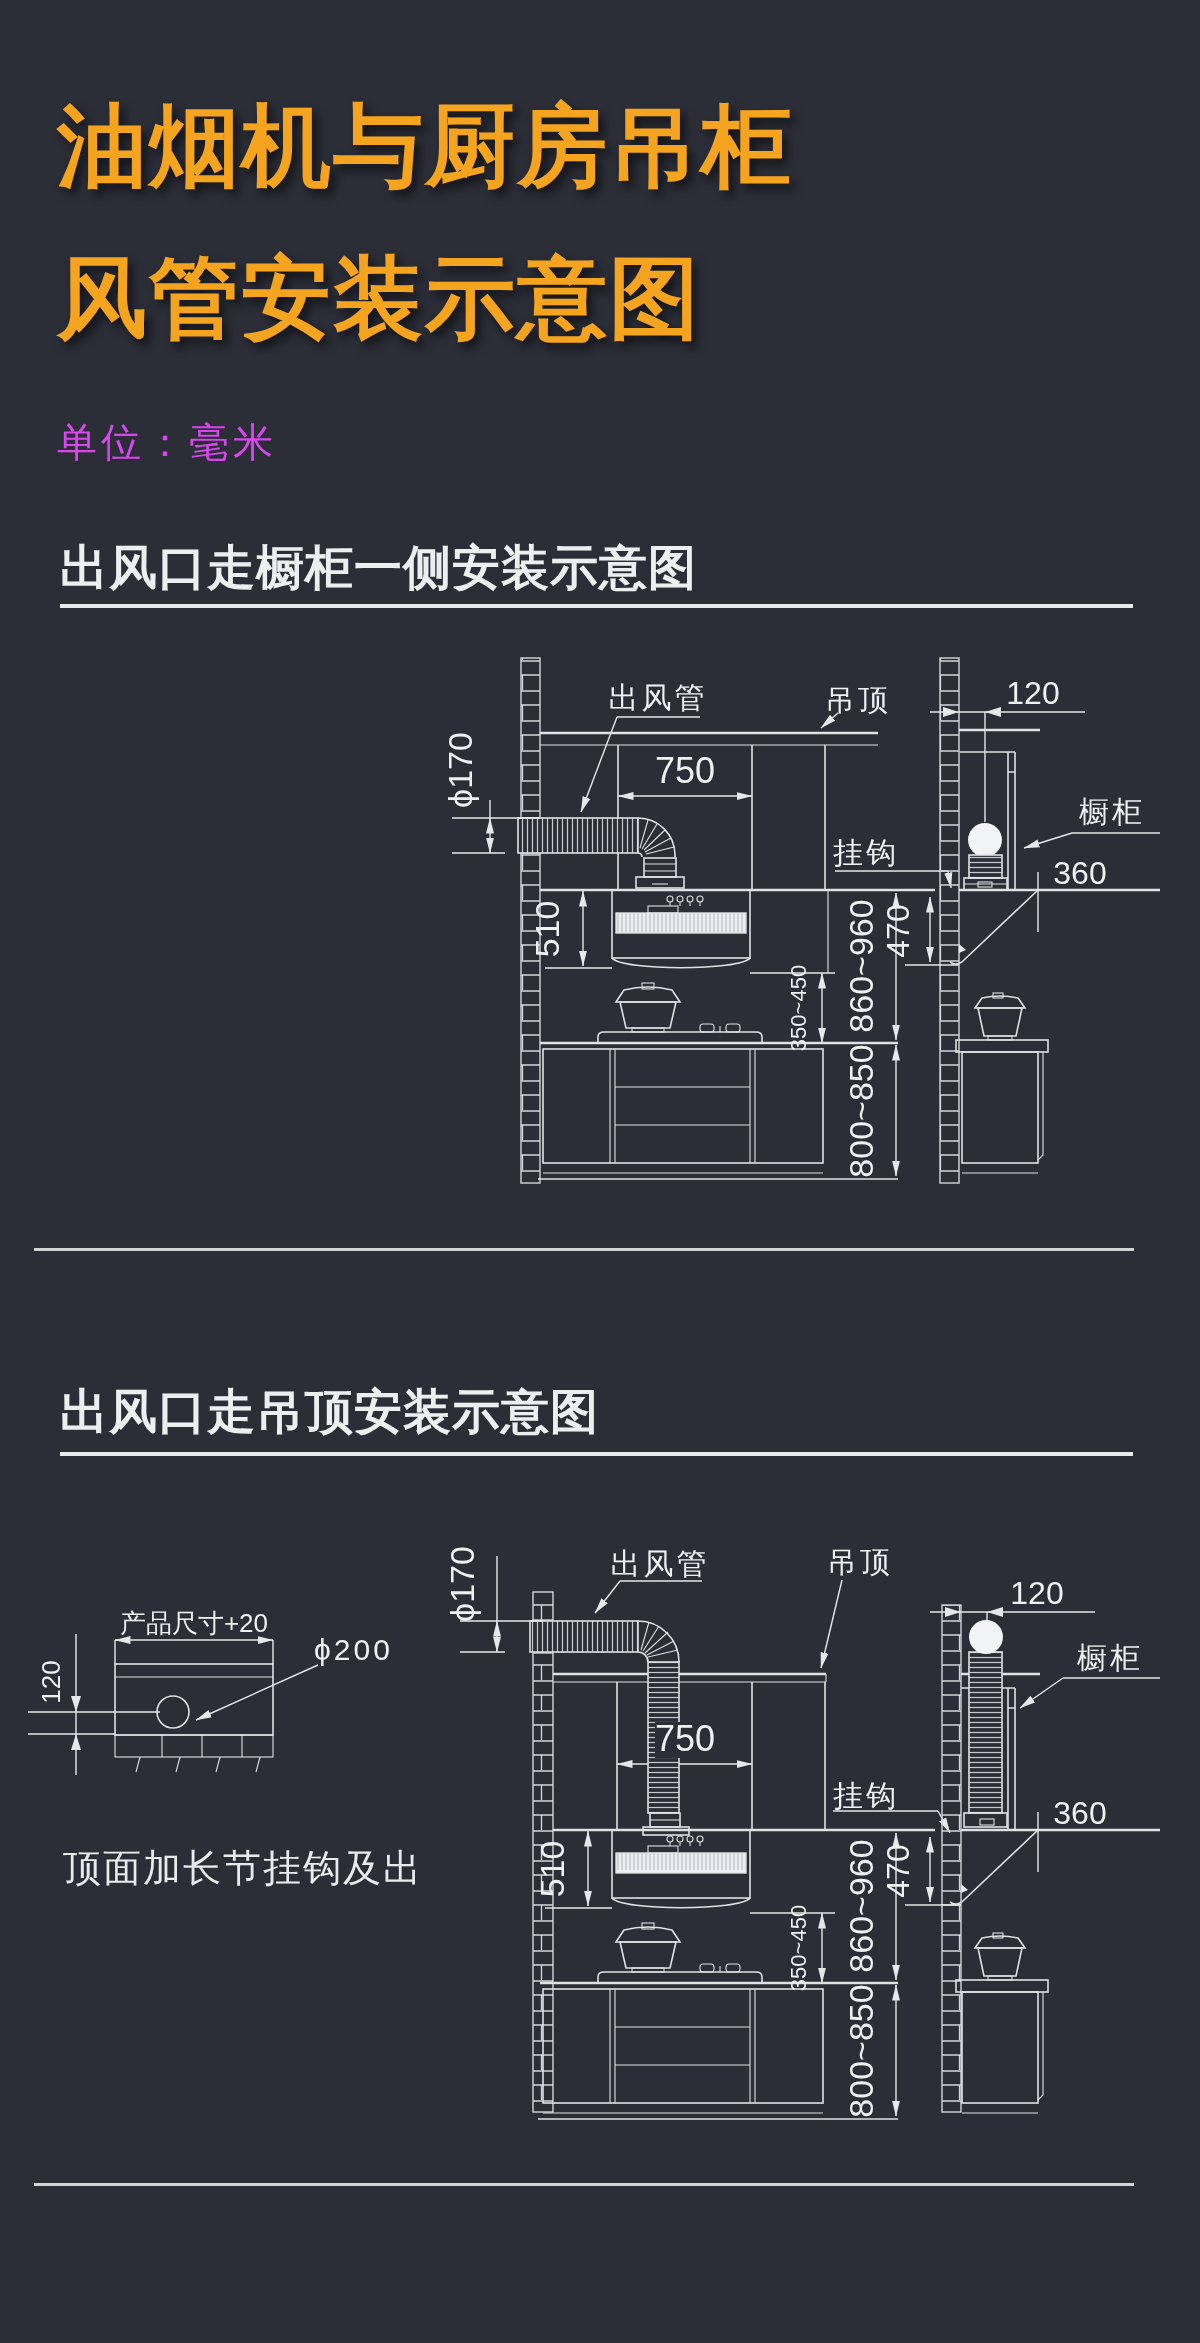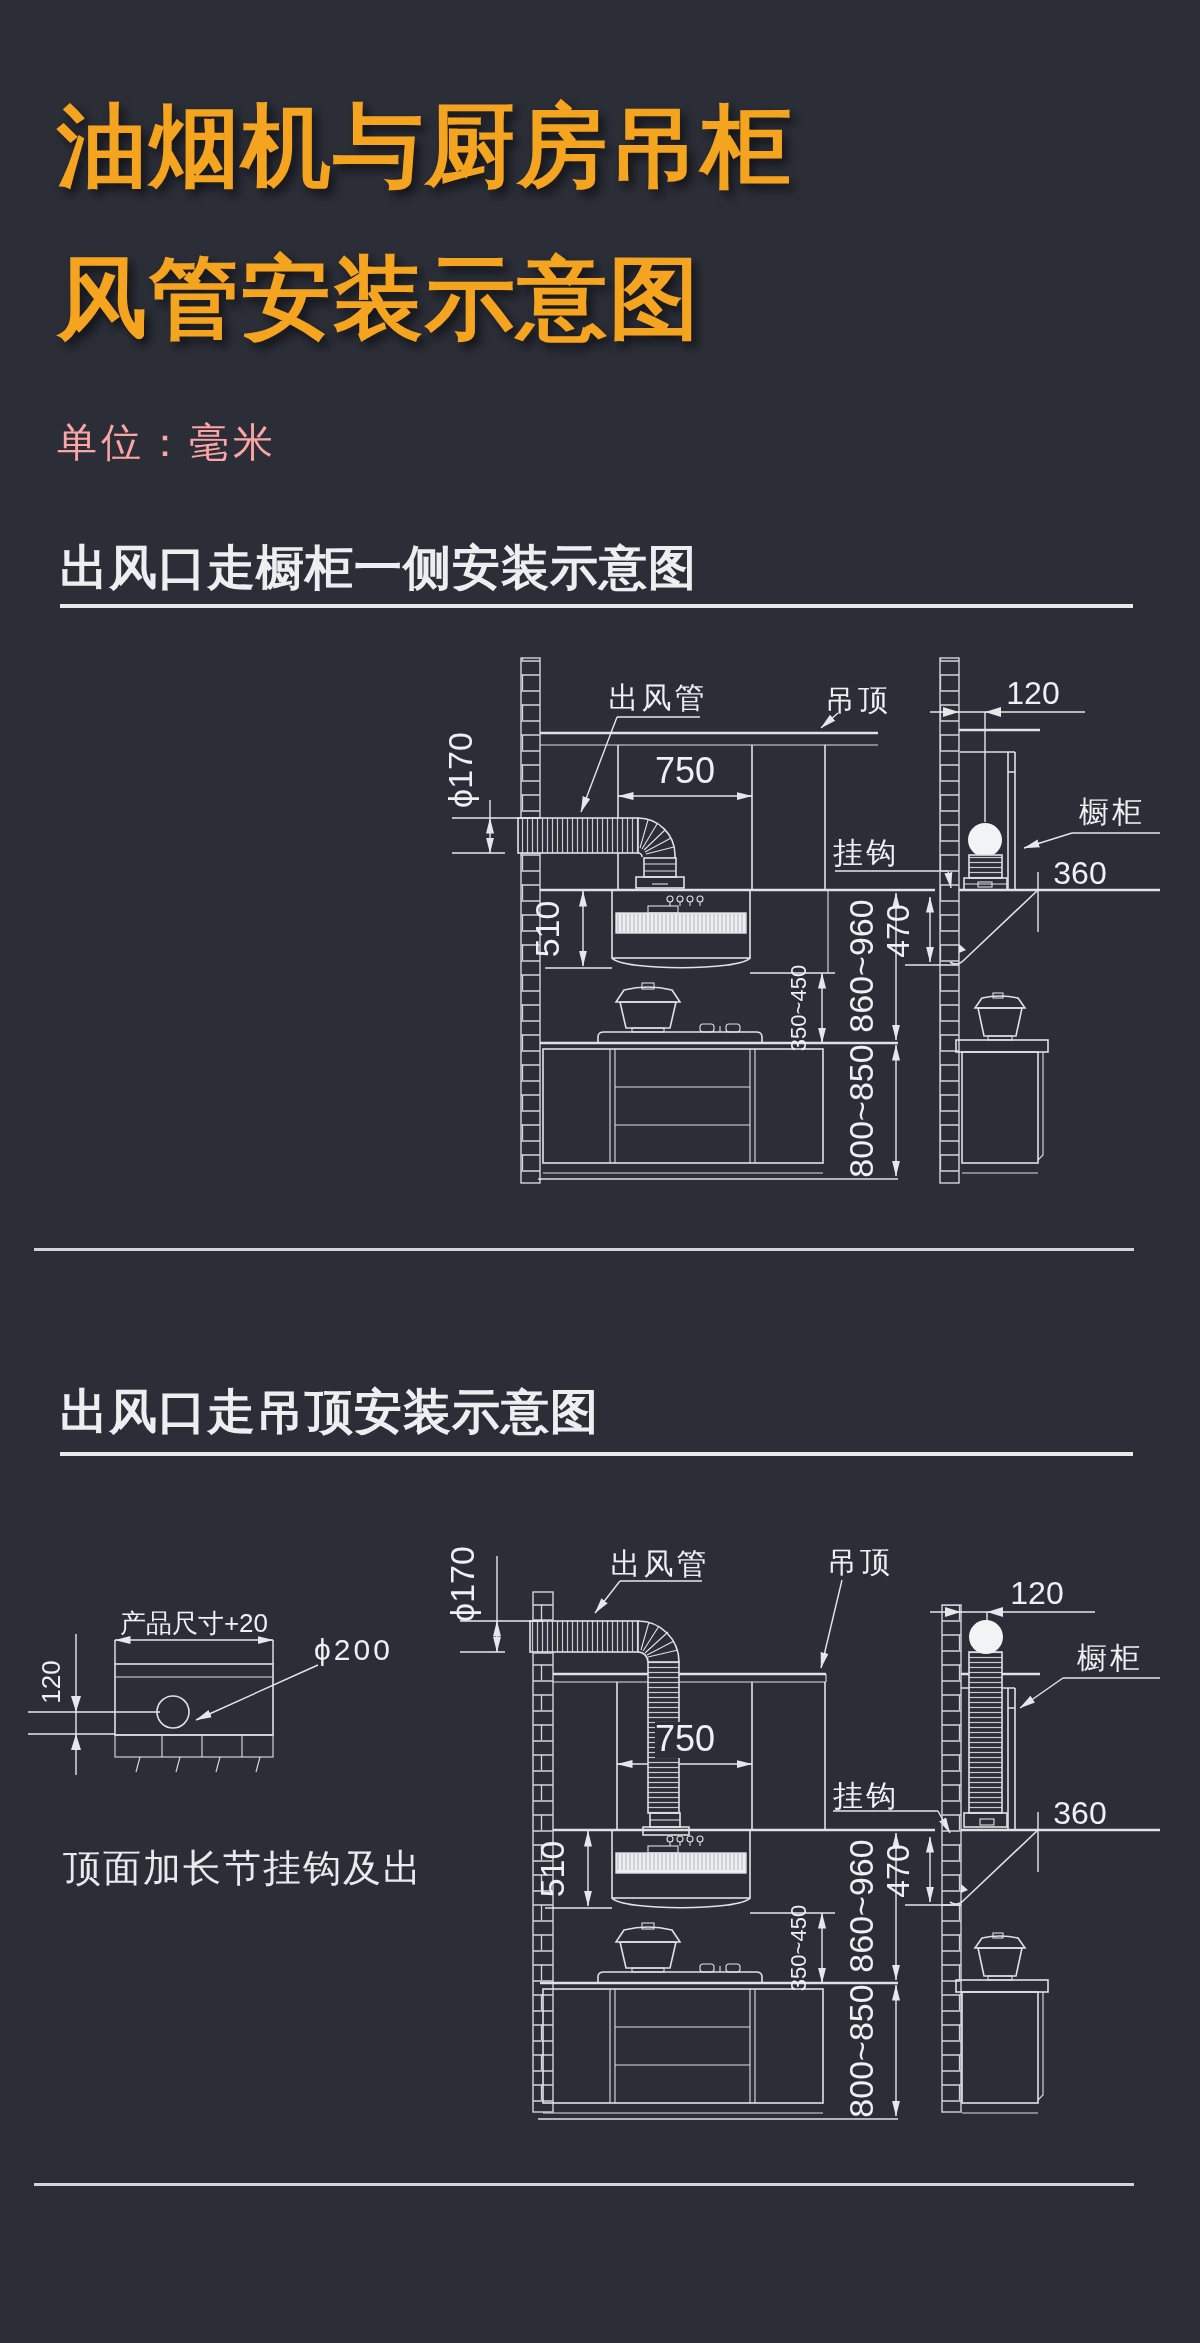--- a/index.html
+++ b/index.html
@@ -1,20 +1,20 @@
 <!DOCTYPE html>
 <html><head>
 <meta charset="utf-8">
 <style>
   html,body{margin:0;padding:0;background:#1f2128;}
   .page{position:relative;width:1200px;height:2343px;background:#2b2d37;overflow:hidden;
         font-family:"Liberation Sans",sans-serif;}
   .title{position:absolute;left:57px;top:70px;font-size:90px;line-height:152px;font-weight:bold;
          color:#f5a41f;letter-spacing:2px;text-shadow:5px 6px 10px rgba(0,0,0,.55);white-space:nowrap;}
-  .unit{position:absolute;left:57px;top:415px;font-size:40px;color:#fca5a5;letter-spacing:4px;}
+  .unit{position:absolute;left:57px;top:415px;font-size:40px;color:#d946ef;letter-spacing:4px;}
   .sec-head{position:absolute;left:60px;font-size:48px;font-weight:bold;color:#eceef0;letter-spacing:1px;white-space:nowrap;}
   #sec1-head{top:536px;} #sec2-head{top:1380px;}
   .rule{position:absolute;left:60px;width:1073px;height:4px;background:#e8e9eb;}
   #rule1{top:604px;} #rule2{top:1452px;}
   .divider{position:absolute;left:34px;width:1100px;height:3px;background:#d2d4d7;}
   #div1{top:1248px;} #div2{top:2183px;}
   .caption{position:absolute;left:63px;top:1843px;font-size:38px;line-height:51px;color:#e8eaec;letter-spacing:2px;}
   .svgbox{position:absolute;}
   #svg-d1{left:440px;top:630px;} #svg-sm{left:20px;top:1560px;} #svg-d2{left:440px;top:1520px;}
   svg text{fill:#eef0f2;font-family:"Liberation Sans",sans-serif;}

